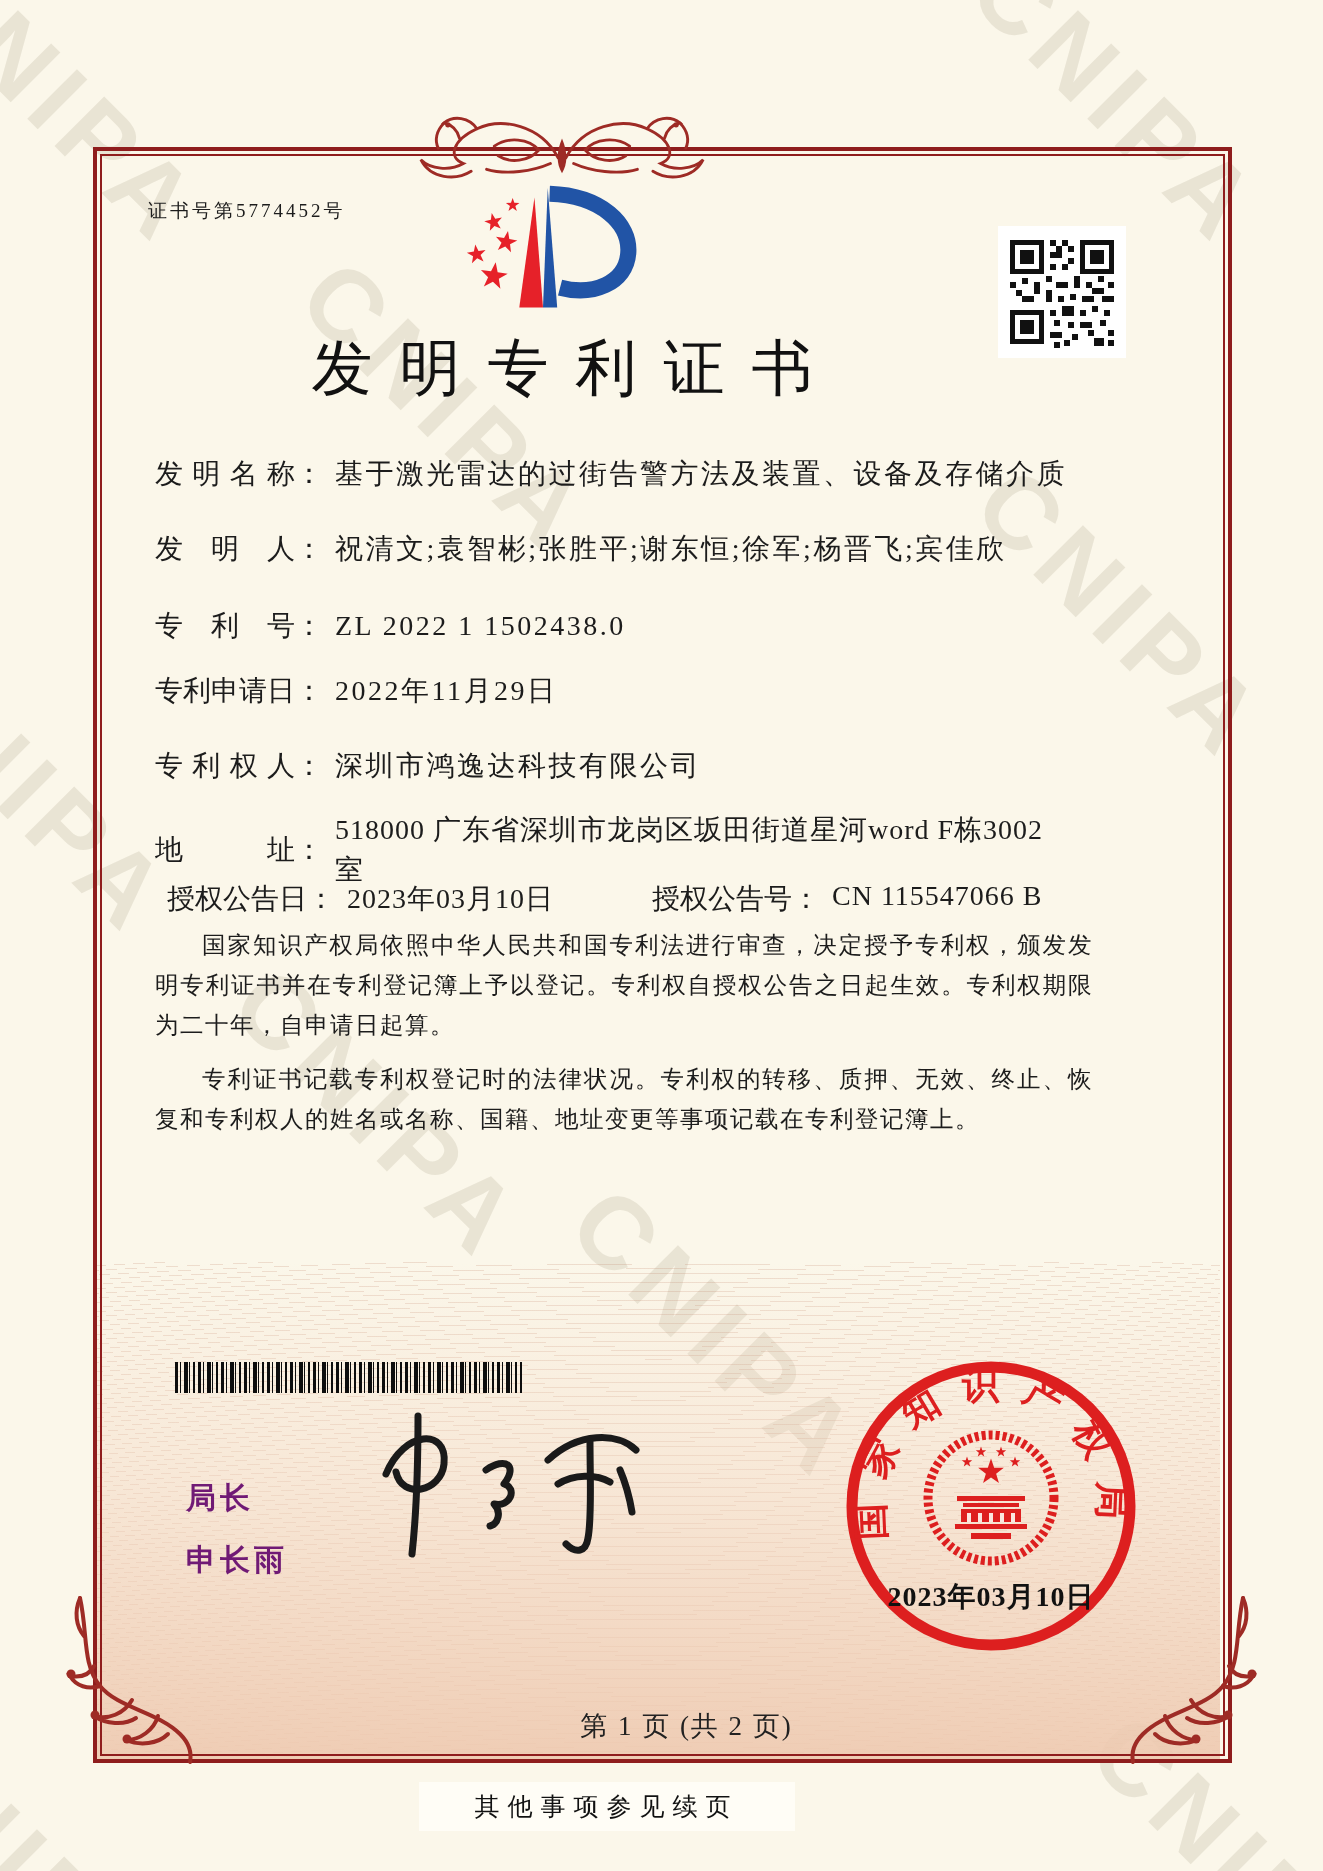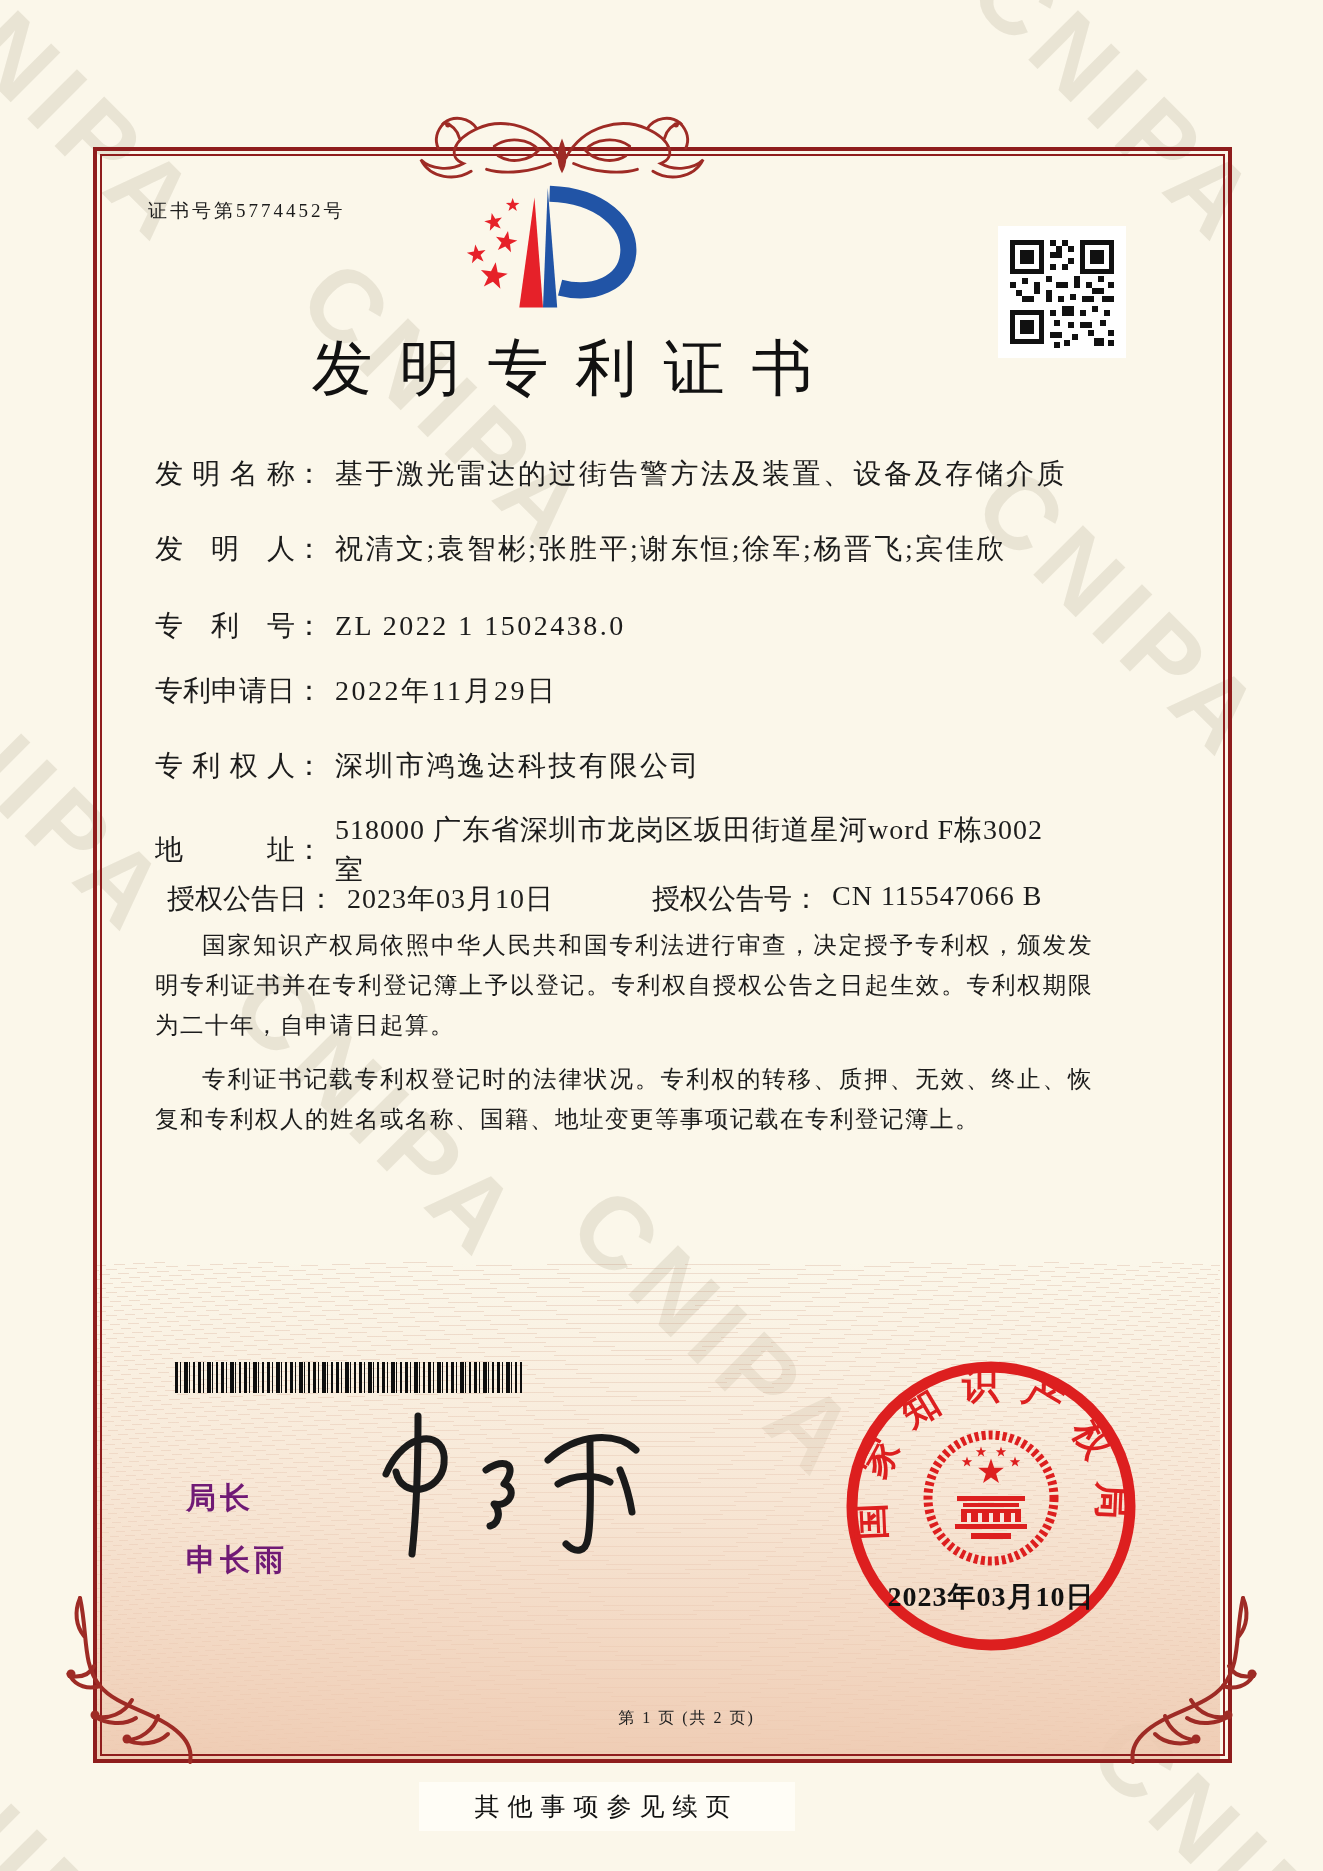--- a/index.html
+++ b/index.html
@@ -79,21 +79,21 @@
   .seal-ring-text{
     font-family:"Liberation Serif","DejaVu Serif",serif;
     font-size:37px;font-weight:700;letter-spacing:21px;fill:#dd1f1f;
   }
   .seal-date{
     font-family:"Liberation Serif","DejaVu Serif",serif;
     font-size:28px;fill:#111;letter-spacing:1px;font-weight:600;
   }
   .page-foot{
     position:absolute;left:93px;top:1708px;width:1131px;text-align:center;
-    font-size:16px;letter-spacing:2px;color:#222;padding-left:28px;
+    font-size:27px;letter-spacing:2px;color:#222;padding-left:28px;
   }
   .cont-note{
     position:absolute;left:0;top:1782px;width:1213px;text-align:center;
   }
   .cont-note span{
     display:inline-block;background:#fffdf6;padding:8px 56px;
     font-size:25px;letter-spacing:8px;color:#111;
   }
   .orn{position:absolute;z-index:4;}
   .orn-dragons{left:388px;top:104px;width:348px;height:92px;}

